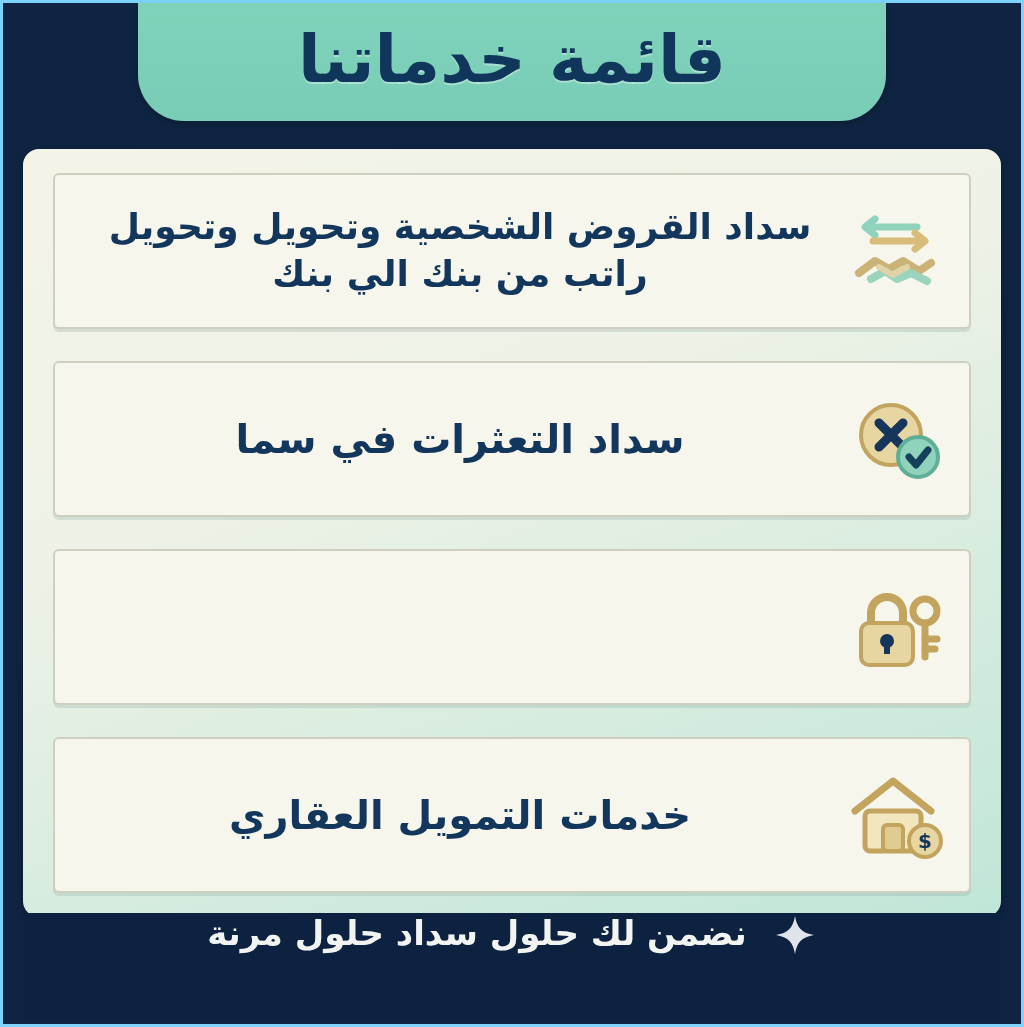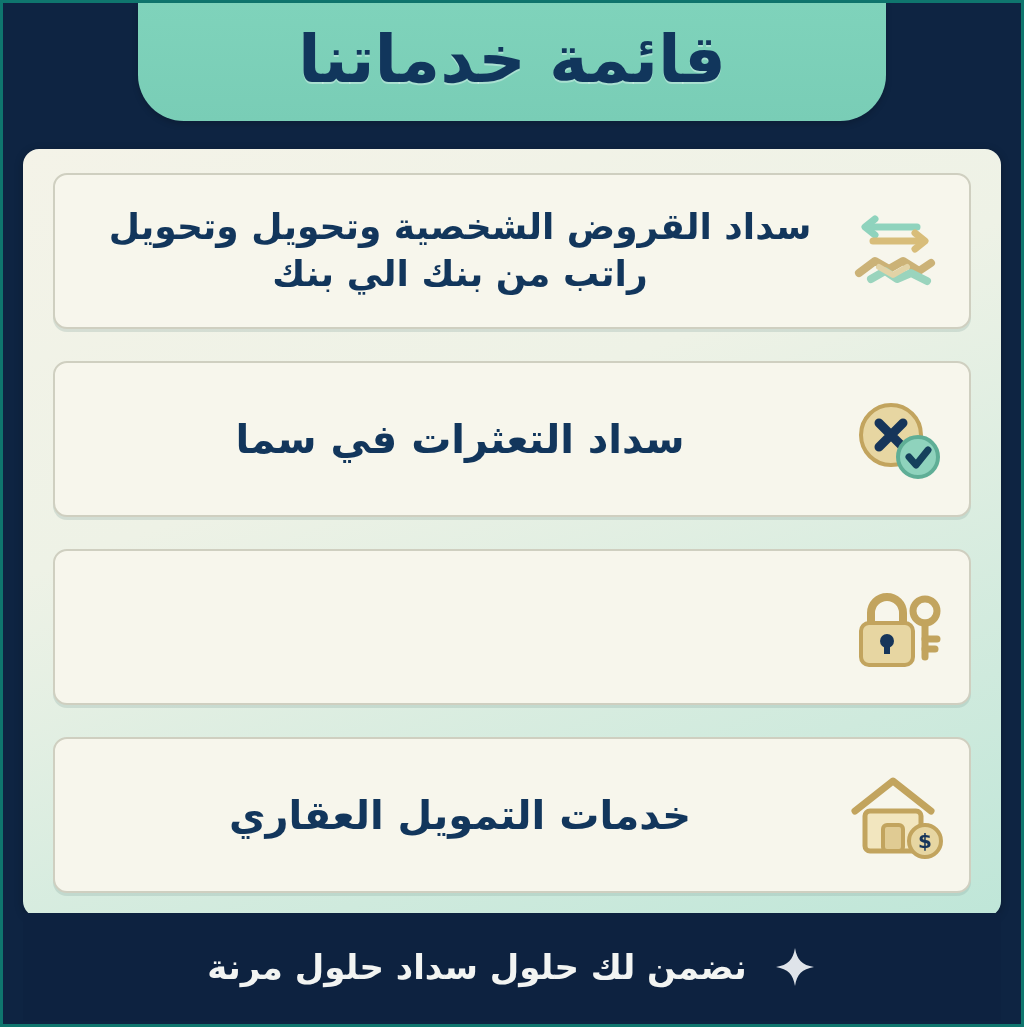--- a/index.html
+++ b/index.html
@@ -12,21 +12,21 @@
     height: 1027px;
     overflow: hidden;
     font-family: "DejaVu Sans", "Liberation Sans", sans-serif;
     position: relative;
   }
 
   #poster {
     position: absolute;
     inset: 0;
     background: #0e2442;
-    border: 3px solid #0f766e;
+    border: 3px solid #7dd3fc;
     box-sizing: border-box;
   }
 
   
   .header-wrap {
     position: absolute;
     top: 0;
     left: 0;
     right: 0;
     height: 122px;
@@ -69,21 +69,21 @@
     display: flex;
     flex-direction: column;
     justify-content: space-between;
   }
 
   .service-row {
     position: relative;
     height: 156px;
     background: #f7f6ec;
     border: 2px solid #cfcfc0;
-    border-radius: 14px;
+    border-radius: 6px;
     display: flex;
     align-items: center;
     padding: 8px 22px;
     box-sizing: border-box;
     box-shadow: 0 3px 0 rgba(140,170,160,0.28);
   }
 
   .row-icon {
     flex: 0 0 auto;
     width: 104px;
@@ -106,21 +106,21 @@
 
   
   .footer {
     position: absolute;
     left: 20px;
     right: 20px;
     bottom: 3px;
     height: 108px;
     background: #0d2240;
     display: flex;
-    align-items: center;
+    align-items: flex-start;
     justify-content: center;
     gap: 26px;
   }
   .footer-text {
     font-size: 34px;
     font-weight: bold;
     color: #f2f4f2;
     direction: rtl;
     letter-spacing: 0.5px;
   }

